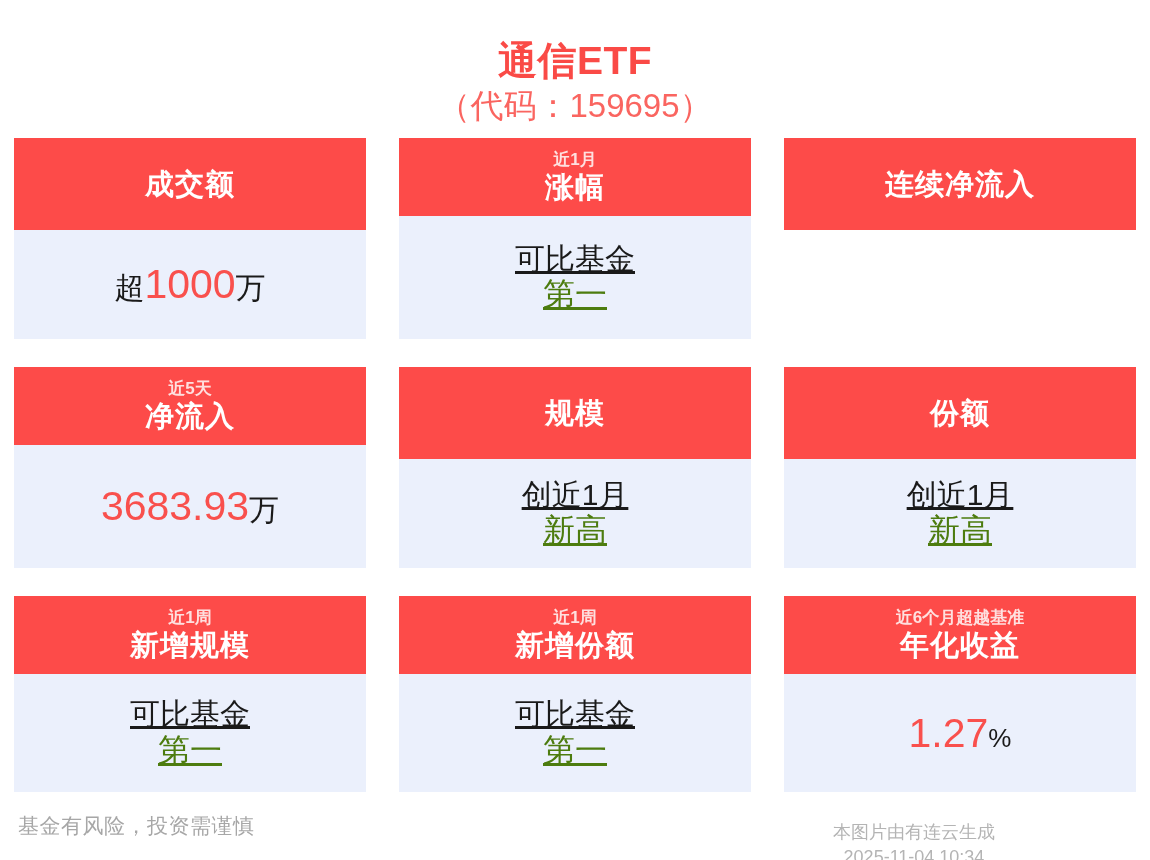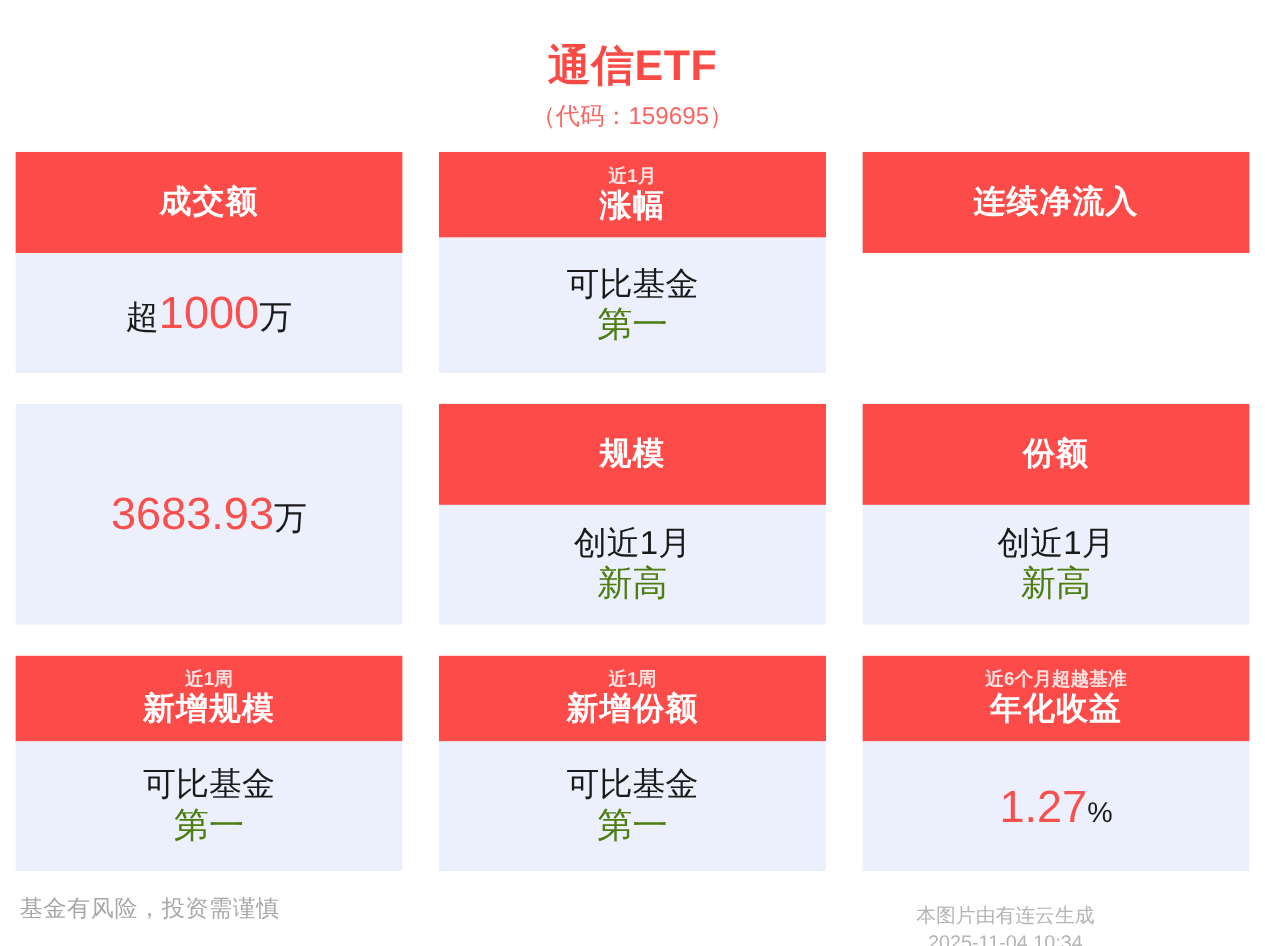--- a/index.html
+++ b/index.html
@@ -22,21 +22,21 @@
   }
   #page-title {
     color: #FA4A46;
     font-size: 39px;
     font-weight: bold;
     line-height: 46px;
     letter-spacing: 0.5px;
   }
   #page-subtitle {
     color: #FA6560;
-    font-size: 22px;
+    font-size: 33px;
     line-height: 34px;
     margin-top: 5px;
     font-weight: normal;
   }
 
   
   #card-grid {
     position: absolute;
     left: 14px;
     top: 138px;
@@ -86,20 +86,21 @@
     display: flex;
     flex-direction: column;
     align-items: center;
     justify-content: center;
     text-align: center;
     box-sizing: border-box;
   }
   .body-line {
     line-height: 1.18;
     white-space: nowrap;
+    text-decoration: underline;
   }
   .body-line.l1 { font-size: 30px; color: #1A1A1A; }
   .body-line.l2 { font-size: 32px; color: #4d7c0f; font-weight: normal; }
 
   
   .val-row {
     display: flex;
     align-items: baseline;
     justify-content: center;
     white-space: nowrap;
@@ -167,20 +168,24 @@
         <div class="body-line l1">可比基金</div>
         <div class="body-line l2">第一</div>
       </div>
     </div>
     <div class="card h1">
       <div class="card-header">
         <div class="card-title single">连续净流入</div>
       </div>
     </div>
     <div class="card h2">
+      <div class="card-header">
+        <div class="card-eyebrow">近5天</div>
+        <div class="card-title">净流入</div>
+      </div>
       <div class="card-body">
         <div class="val-row">
           <span class="txt-red sz-40">3683.93</span>
           <span class="txt-dark sz-30">万</span>
         </div>
       </div>
     </div>
     <div class="card h1">
       <div class="card-header">
         <div class="card-title single">规模</div>

